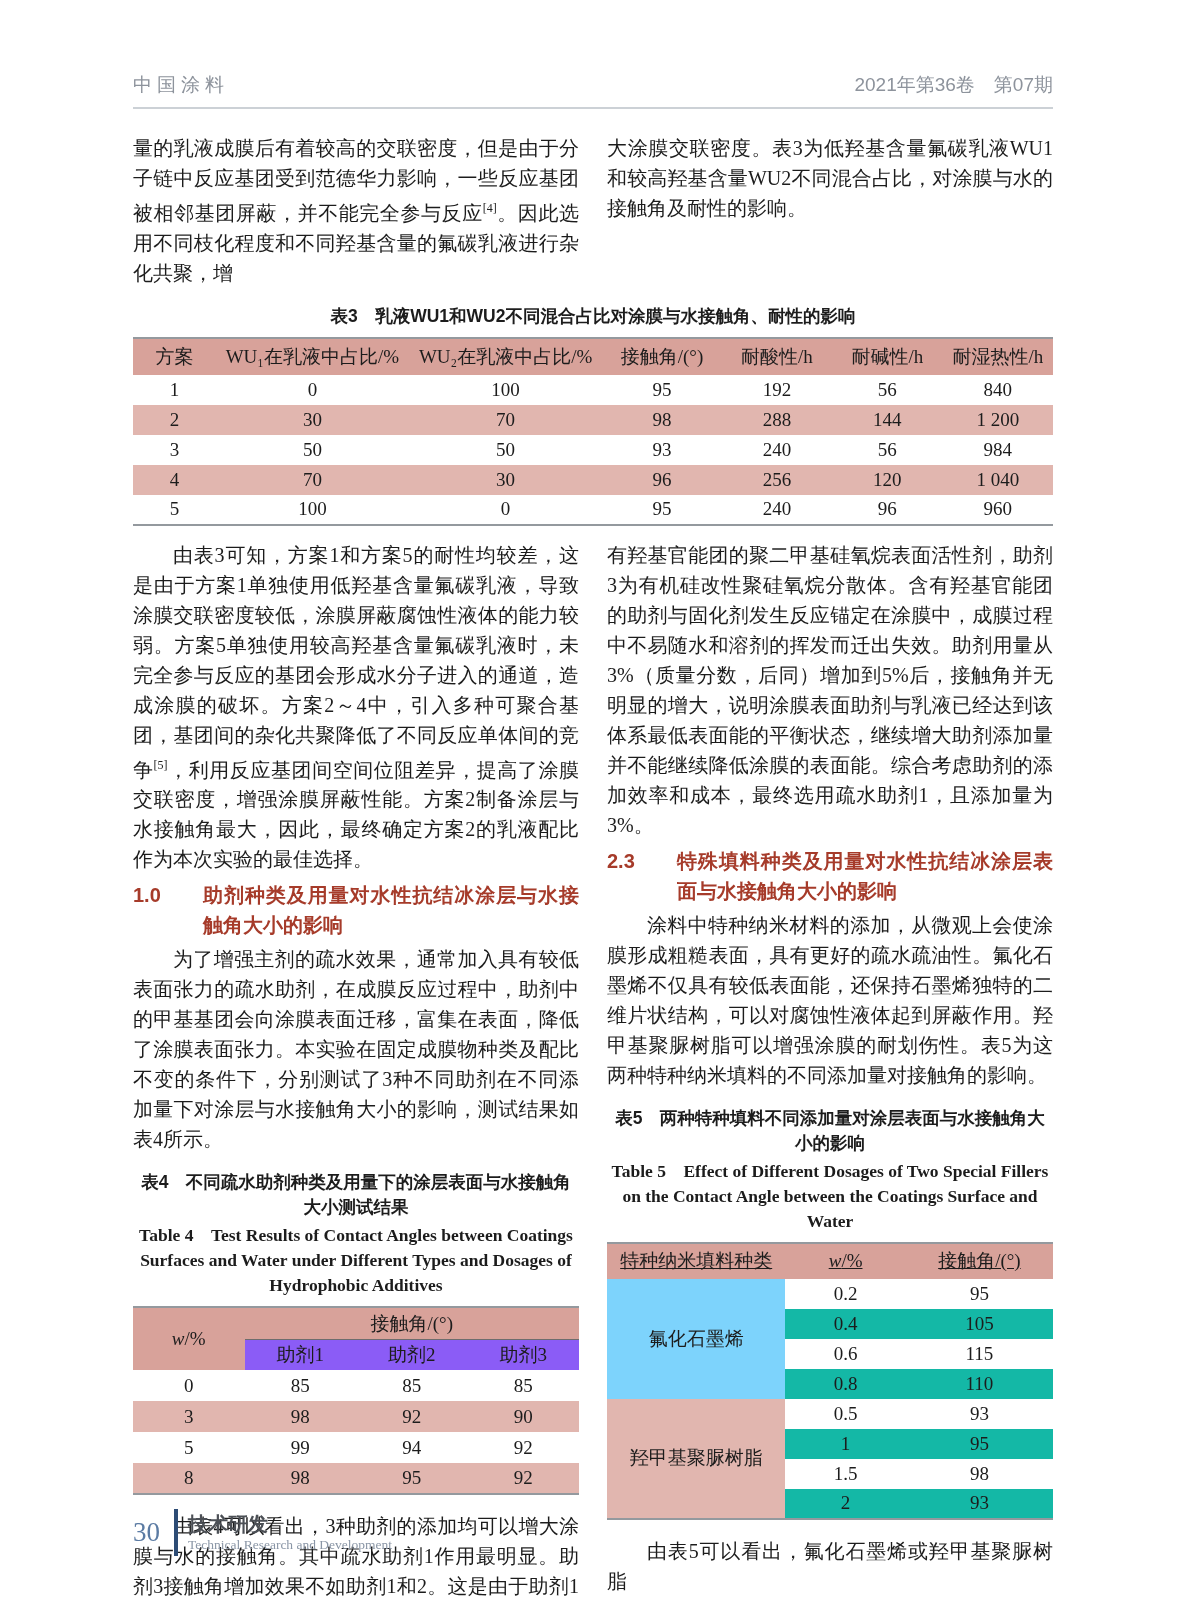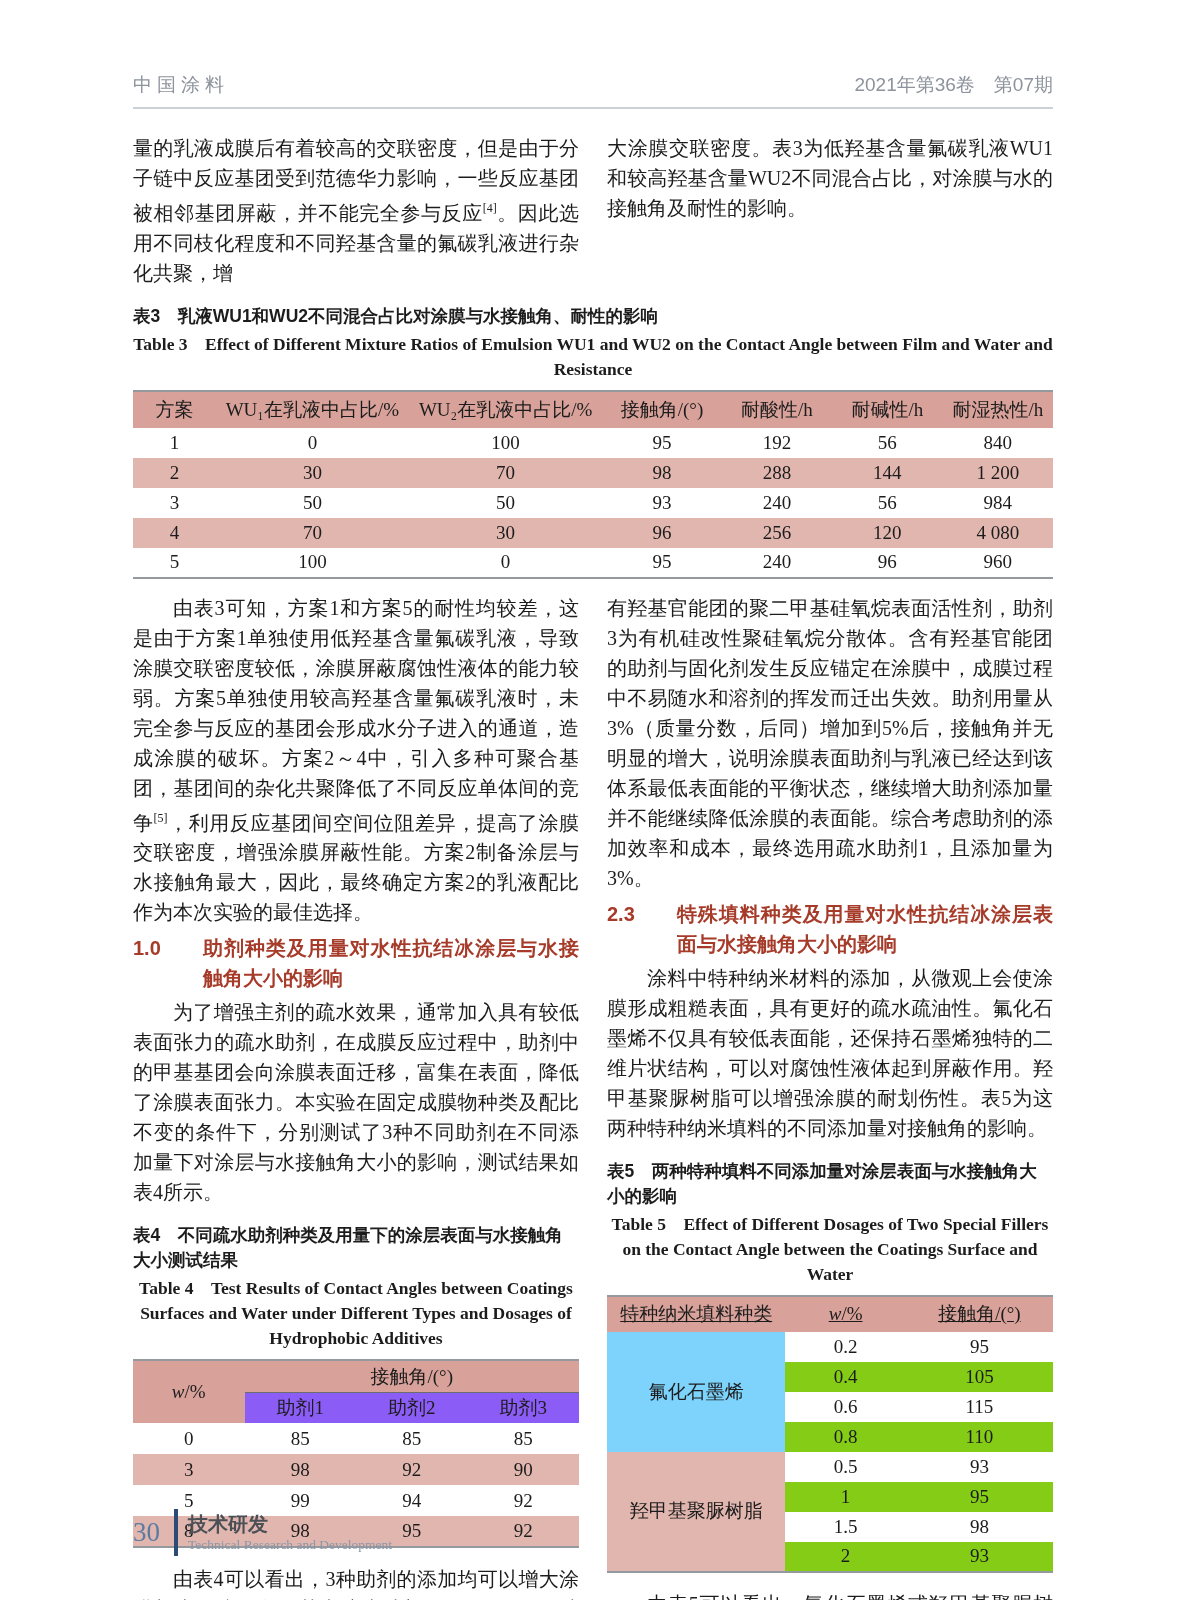--- a/index.html
+++ b/index.html
@@ -32,21 +32,21 @@
     display:flex; margin:6px 0 4px;
     font-family:"Liberation Sans", sans-serif; font-weight:bold;
     color:#a63b2a; font-size:20px; line-height:30px;
   }
   .sec-num { flex:none; width:70px; }
   .sec-title { flex:1; text-align:justify; }
 
   
   .cap-zh {
     font-family:"Liberation Sans", sans-serif; font-weight:bold;
-    font-size:17.5px; line-height:25px; margin-top:16px;
+    font-size:17.5px; line-height:25px; text-align:center; margin-top:16px;
   }
   .cap-en {
     font-family:"Liberation Serif", serif; font-weight:bold;
     font-size:17.5px; line-height:25px; text-align:center; margin-top:3px;
   }
 
   
   table { border-collapse:collapse; width:100%; margin-top:8px;
           border-top:2px solid #94999e; border-bottom:2px solid #94999e; }
   th, td { text-align:center; vertical-align:middle; font-weight:normal;
@@ -59,21 +59,21 @@
   .t4 .wcell { background:#d8a29a; }
   .t4 .spanhead { height:32px; border-bottom:1.5px solid #6d6d6d; }
   .t4 .subhead { height:31px; background:#8b5cf6; }
   .t4 td { height:31px; }
   .w-it { font-style:italic; }
 
   .t5 thead th { height:36px;text-decoration:underline; }
   .t5 td { height:30px; }
   .t5 td.group { background:#7dd3fc; }
   .t5 td.group.g2 { background:#e1b6af; }
-  .t5 tr.alt td.datacell { background:#84cc16; }
+  .t5 tr.alt td.datacell { background:#14b8a6; }
   .t5 tr td.datacell { }
 
   .sect-t3 { margin-top:10px; margin-bottom:14px; }
   .intro { margin-top:24px; }
   .after-table { margin-top:16px; }
 
   
   .pg-footer { position:absolute; left:133px; bottom:44px;
                display:flex; align-items:center; }
   .pg-num { font-size:27px; color:#5b7ba3; margin-right:14px;
@@ -99,21 +99,20 @@
       <div class="col">
         <p class="para"><span>量的乳液成膜后有着较高的交联密度，但是由于分子链中反应基团受到范德华力影响，一些反应基团被相邻基团屏蔽，并不能完全参与反应</span><sup class="ref">[4]</sup><span>。因此选用不同枝化程度和不同羟基含量的氟碳乳液进行杂化共聚，增</span></p>
       </div>
       <div class="col">
         <p class="para">大涂膜交联密度。表3为低羟基含量氟碳乳液WU1和较高羟基含量WU2不同混合占比，对涂膜与水的接触角及耐性的影响。</p>
       </div>
     </div>
 
     <div class="sect-t3">
       <div class="cap-zh">表3　乳液WU1和WU2不同混合占比对涂膜与水接触角、耐性的影响</div>
-      <div class="cap-en">Table 3　Effect of Different Mixture Ratios of Emulsion WU1 and WU2 on the Contact Angle between Film and Water and Resistance</div>
       <table class="t3">
         <thead>
           <tr>
             <th style="width:9%">方案</th>
             <th style="width:21%">WU₁在乳液中占比/%</th>
             <th style="width:21%">WU₂在乳液中占比/%</th>
             <th style="width:13%">接触角/(°)</th>
             <th style="width:12%">耐酸性/h</th>
             <th style="width:12%">耐碱性/h</th>
             <th style="width:12%">耐湿热性/h</th>
@@ -147,21 +146,21 @@
             <td>56</td>
             <td>984</td>
           </tr>
           <tr class="alt">
             <td>4</td>
             <td>70</td>
             <td>30</td>
             <td>96</td>
             <td>256</td>
             <td>120</td>
-            <td>4 080</td>
+            <td>1 040</td>
           </tr>
           <tr>
             <td>5</td>
             <td>100</td>
             <td>0</td>
             <td>95</td>
             <td>240</td>
             <td>96</td>
             <td>960</td>
           </tr>

